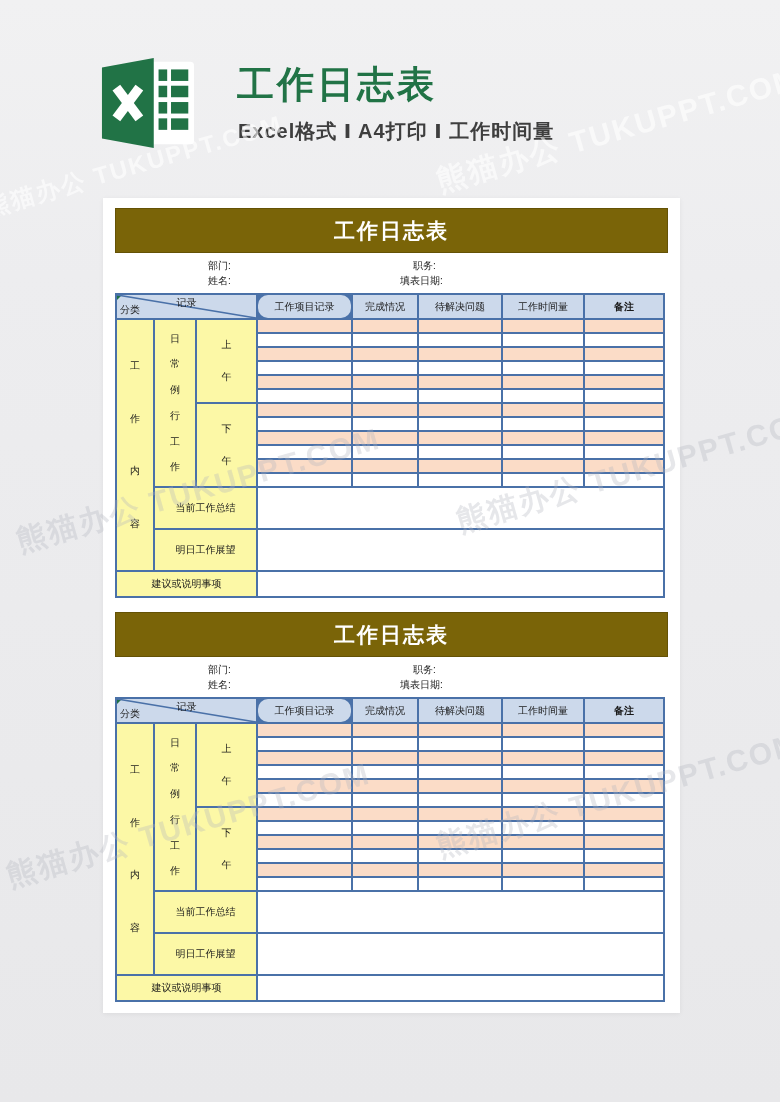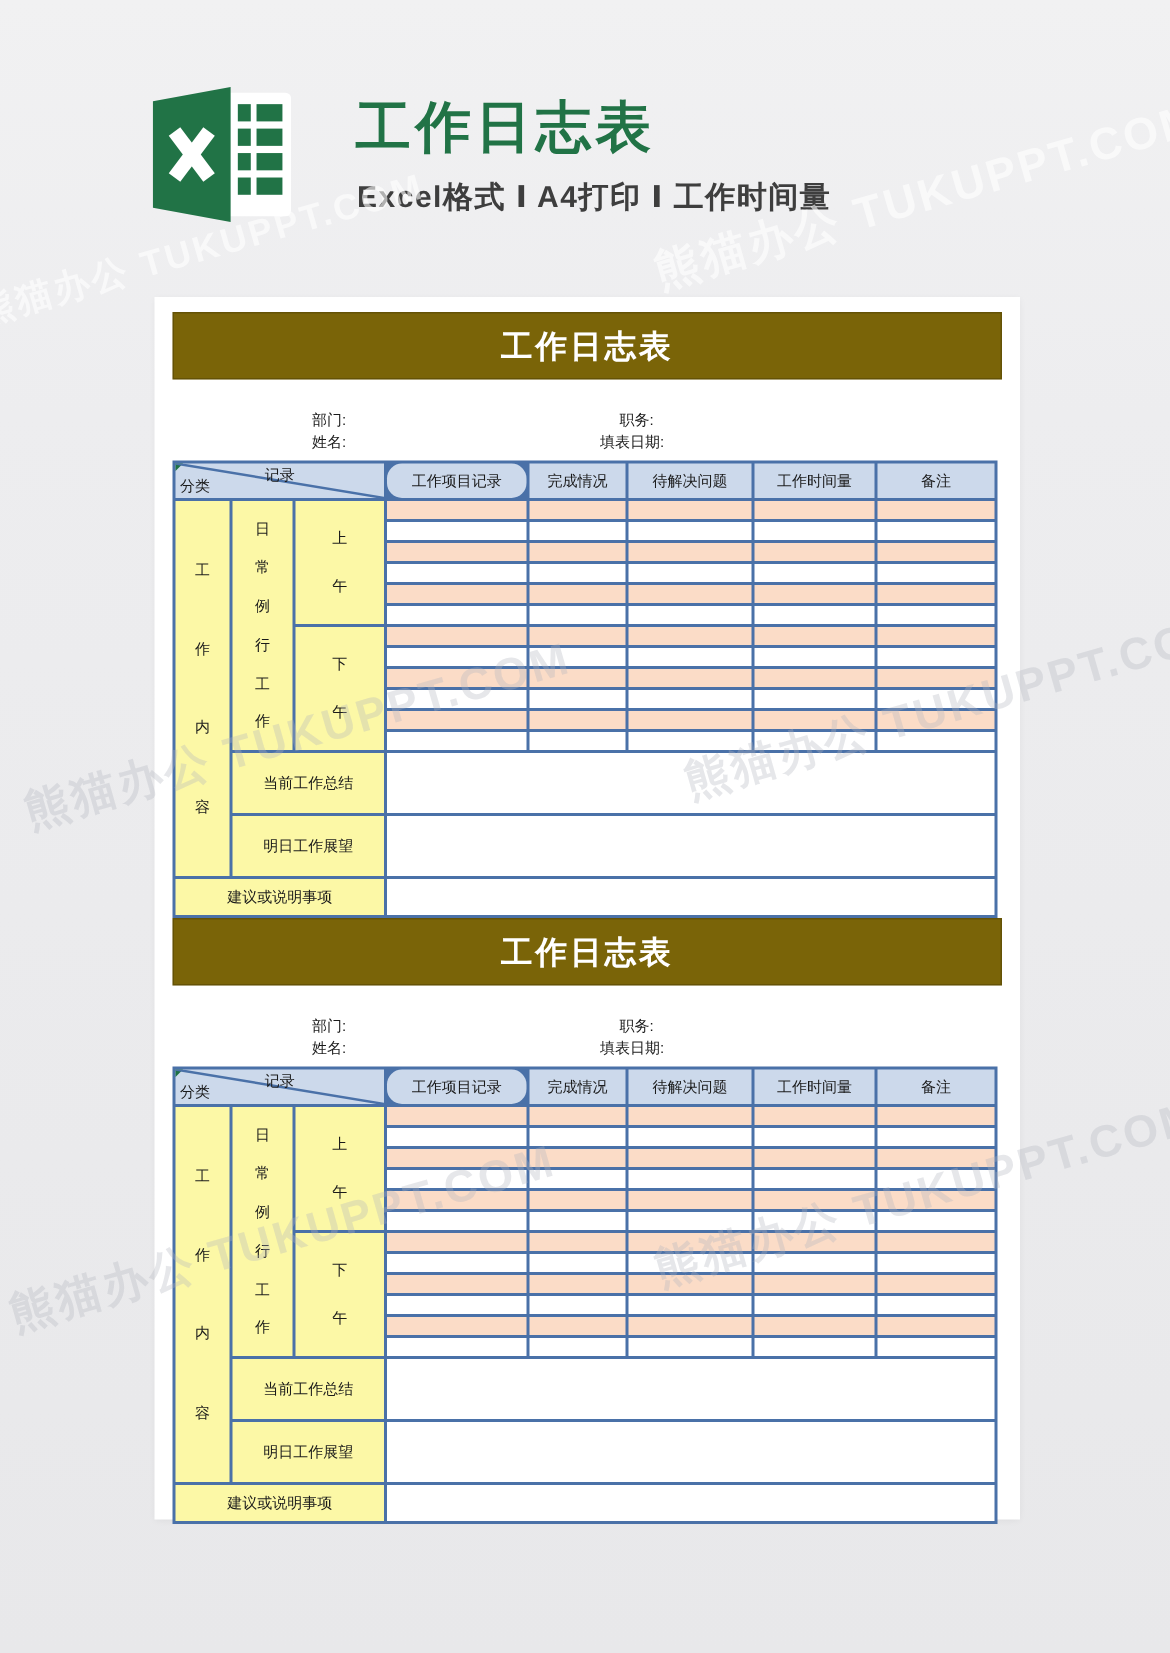--- a/index.html
+++ b/index.html
@@ -54,21 +54,21 @@
   .worklog { position: absolute; left: 12px; width: 553px; }
   .bar {
     width: 553px; height: 45px;
     background: var(--title-bar, #7a6408);
     border: 1px solid rgba(0,0,0,0.18);
     display: flex; align-items: center; justify-content: center;
   }
   .bar span {
     color: #ffffff; font-size: 21px; font-weight: bold; letter-spacing: 2px;
   }
-  .info { position: relative; height: 38px; margin-top: 16px; font-size: 10px; color: #1a1a1a; }
+  .info { position: relative; height: 38px; margin-top: 2px; font-size: 10px; color: #1a1a1a; }
   .info .dept { position: absolute; left: 93px;  top: 4px; }
   .info .pos  { position: absolute; left: 298px; top: 4px; }
   .info .name { position: absolute; left: 93px;  top: 19px; }
   .info .date { position: absolute; left: 285px; top: 19px; }
 
   .grid {
     display: grid;
     width: 550px;
     background: var(--border-blue, #4a71a8);
     padding: 2px; gap: 2px;
@@ -85,21 +85,21 @@
   .corner .diag { position: absolute; left: 0; top: 0; width: 100%; height: 100%; }
   .corner .ct { position: absolute; top: 1px; left: 0; width: 100%; text-align: center; }
   .corner .cb { position: absolute; bottom: 1px; left: 3px; }
 
   .hdr {
     background: var(--header-fill, #ccd9eb);
     display: flex; align-items: center; justify-content: center;
     text-align: center;
   }
   .h4 { grid-area: 1/4; border-radius: 10px; } .h5 { grid-area: 1/5; } .h6 { grid-area: 1/6; }
-  .h7 { grid-area: 1/7; } .h8 { grid-area: 1/8; }
+  .h7 { grid-area: 1/7; } .h8 { grid-area: 1/8; font-weight: bold; }
 
   .ycell {
     background: var(--category-fill, #fcf8a6);
     display: flex; align-items: center; justify-content: center;
   }
   .vtxt { flex-direction: column; justify-content: space-evenly; }
   .content { grid-area: 2/1/16/2; }
   .daily   { grid-area: 2/2/14/3; }
   .morn    { grid-area: 2/3/8/4; }
   .aft     { grid-area: 8/3/14/4; }

